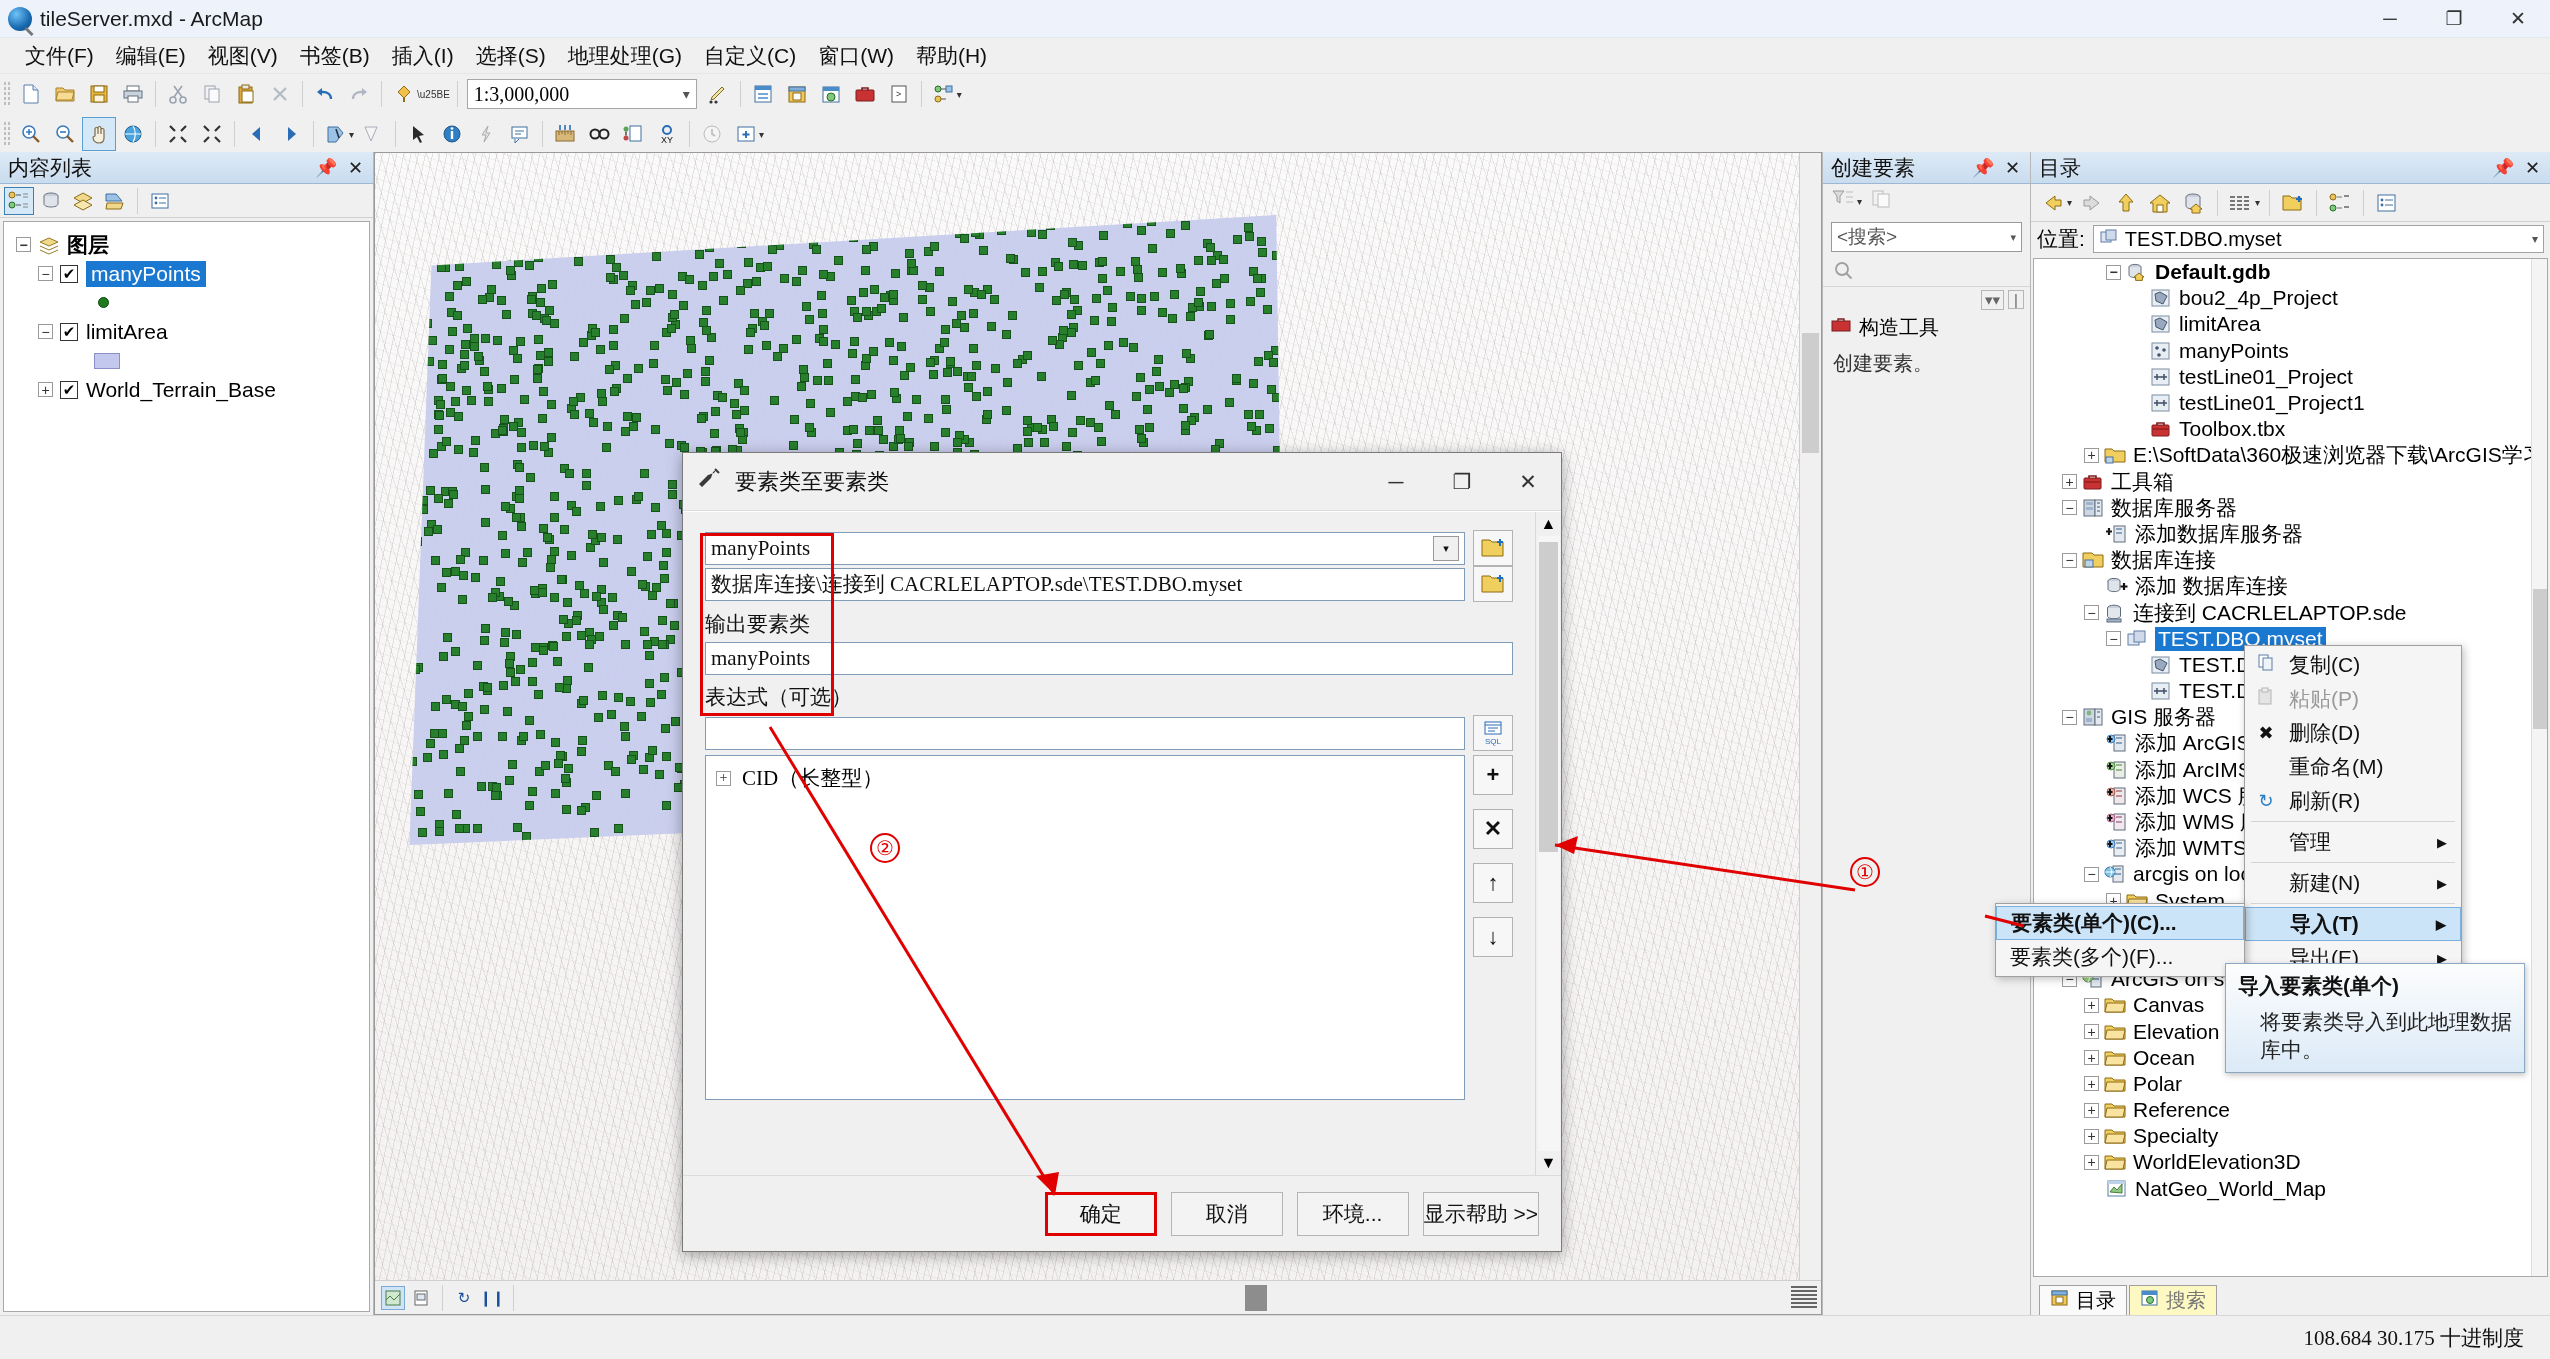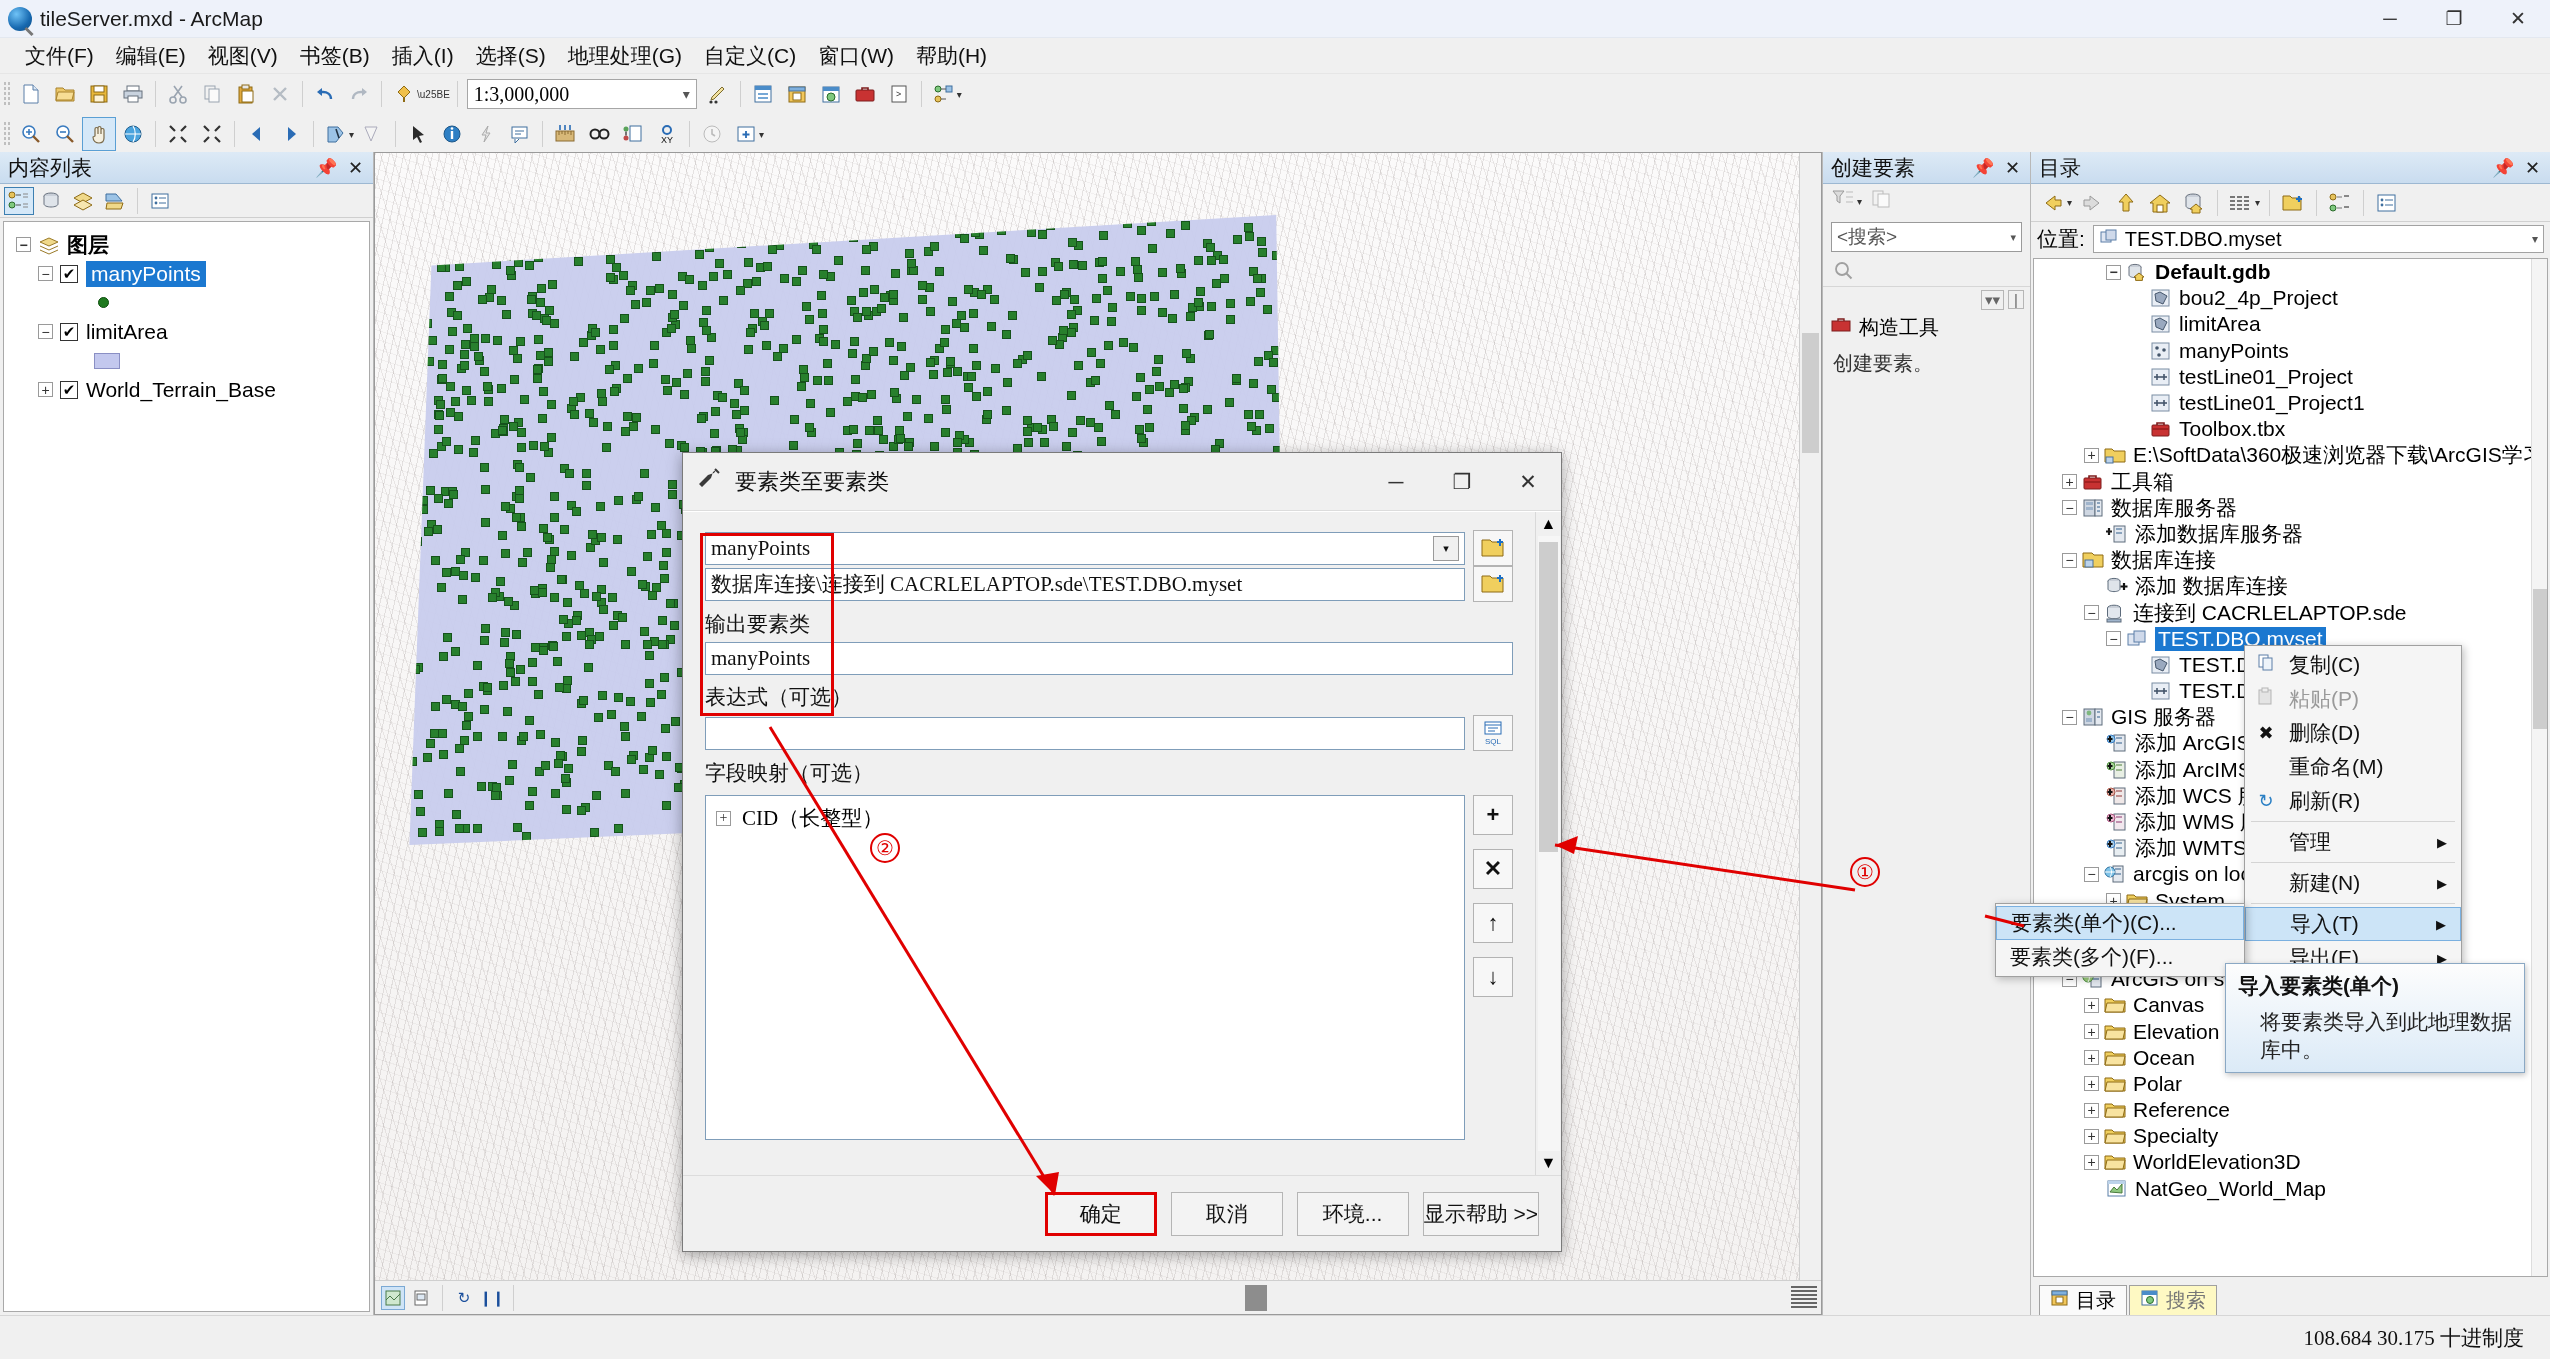--- a/index.html
+++ b/index.html
@@ -204,21 +204,21 @@
          display:flex;align-items:center;justify-content:center;font-size:21px;color:#111;}
   .dfbtn.primary{border:3px solid #e00000;background:#f3f3f3;}
 
   
   .ctxmenu{position:absolute;background:#f5f5f5;border:1px solid #a0a0a0;
            box-shadow:2px 2px 8px rgba(0,0,0,.25);z-index:60;padding:2px 0;}
   .ctxitem{display:flex;align-items:center;height:34px;padding:0 14px 0 8px;font-size:21px;color:#111;gap:10px;}
   .ctxitem .ci{width:26px;text-align:center;font-size:18px;}
   .ctxitem .arrw{margin-left:auto;font-size:13px;}
   .ctxitem.disabled{color:#9a9a9a;}
-  .ctxitem.hl{background:#cce4f7;border:1px solid #7ab0e0;}
+  .ctxitem.hl{background:#cce4f7;border:1px solid #7ab0e0;font-weight:bold;}
   .ctxsep{height:1px;background:#d4d4d4;margin:3px 6px;}
 
   
   #tooltip{position:absolute;background:linear-gradient(#fdfdfd,#dbeaf7);
            border:1px solid #8aa8c4;padding:8px 12px;z-index:70;box-shadow:1px 2px 6px rgba(0,0,0,.25);}
   #tooltip .tt{font-size:21px;font-weight:bold;color:#111;}
   #tooltip .tb{font-size:21px;color:#222;margin-top:8px;margin-left:22px;}
   .redbox2{position:absolute;border:3px solid #e00000;z-index:50;}
   .circnum{position:absolute;width:30px;height:30px;border:2px solid #e00000;border-radius:50%;
            color:#e00000;font-size:20px;display:flex;align-items:center;justify-content:center;z-index:80;}
@@ -2653,21 +2653,20 @@
         </div>
         <div class="fbrowse">
           <svg width="26" height="26" viewBox="0 0 26 26">
               <rect x="5" y="2" width="16" height="12" fill="#fff" stroke="#2a6cb5"></rect>
               <path d="M5 5h16M8 8h10M8 11h7" stroke="#2a6cb5"></path>
               <text x="5" y="24" font-size="8" fill="#2a6cb5" font-family="sans-serif">SQL</text>
             </svg>
           </div>
       </div>
 
-      <div class="flabel">字段映射（可选）</div>
       <div class="frow" style="align-items:flex-start;">
         <div class="fmapbox" style="flex:1;">
           <div style="display:flex;align-items:center;gap:4px;">
             <span class="exp">+</span>
             <span>CID（长整型）</span>
           </div>
         </div>
         <div class="sidebtns">
           <div class="sbtn">+</div>
           <div class="sbtn">✕</div>

